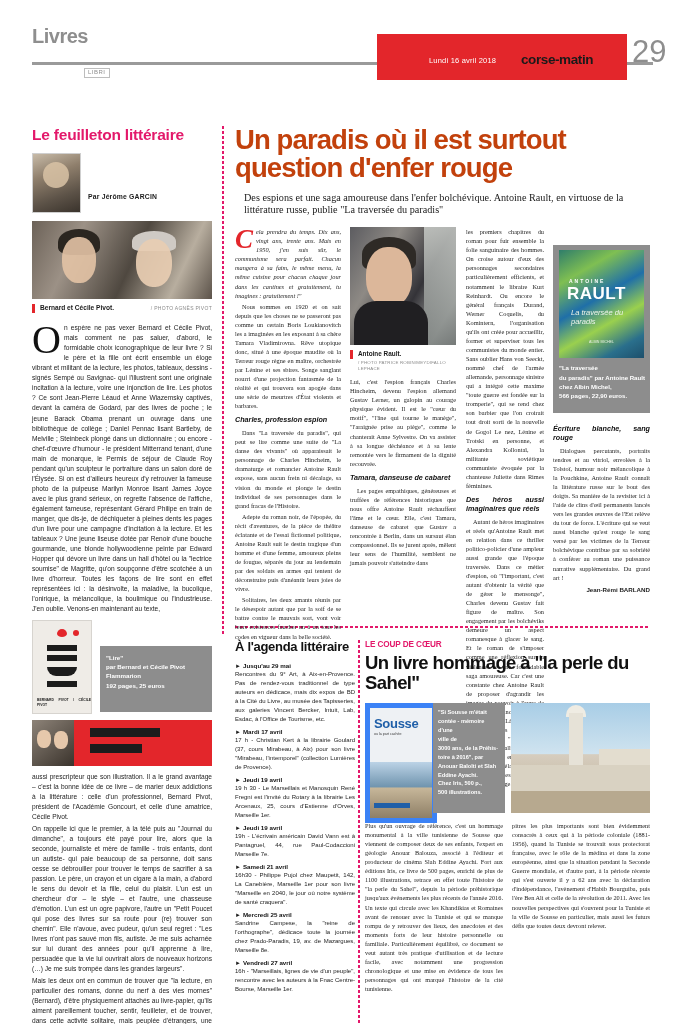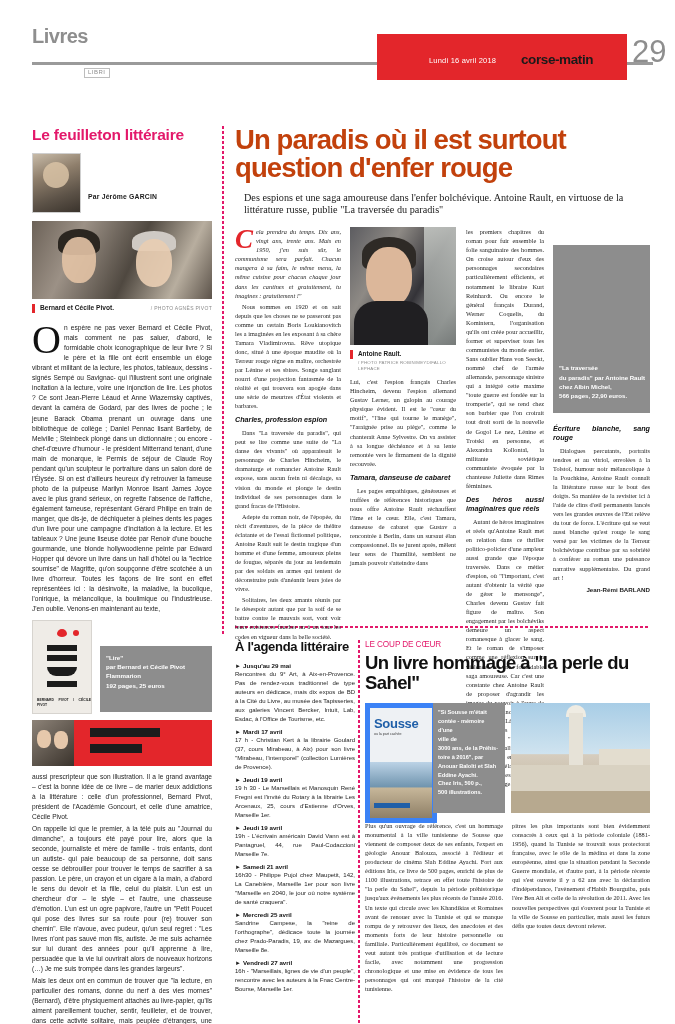--- a/index.html
+++ b/index.html
@@ -204,21 +204,21 @@
   }
   .ag-date .arw{color:#1a1a1a;margin-right:2px;font-size:6px;}
   .ag-text{
     font-family:"Liberation Sans", sans-serif;font-size:6px;line-height:1.5;
     text-align:justify;color:#242424;margin:0;
   }
 
   
   .coup{position:absolute;left:333px;top:514px;width:285px;}
   .coup-kicker{
-    color:#e3186a;font-weight:normal;font-size:8.2px;letter-spacing:-0.1px;margin:0 0 4px 0;
+    color:#e3186a;font-weight:bold;font-size:8.2px;letter-spacing:-0.1px;margin:0 0 4px 0;
     font-family:"Liberation Sans", sans-serif;
   }
   .coup-hl{
     font-family:"Liberation Sans", sans-serif;font-weight:bold;font-size:18.5px;
     line-height:1.08;letter-spacing:-0.6px;color:#111;margin:0 0 10px 0;
   }
   .coup-media{position:relative;height:112px;margin-bottom:6px;}
   .coup-cover{
     position:absolute;left:0;top:0;width:62px;height:110px;background:#eef1f4;border:5px solid #3b82f6;overflow:hidden;
   }
@@ -340,20 +340,26 @@
           <span class="head"></span>
           <span class="body"></span>
         </div>
         <div class="portrait-cap">
           <span class="tick"></span>
           <span class="cap">Antoine Rault.</span>
           <span class="credit">/ PHOTO PATRICE ROBIN/MEYDIFALLO LEPHACE</span>
         </div>
 
         <div class="bookblock">
+          <div class="cov">
+            <span class="t1">ANTOINE</span>
+            <span class="t2">RAULT</span>
+            <span class="t3">La traversée du paradis</span>
+            <span class="t4">ALBIN MICHEL</span>
+          </div>
           <div class="note">
             <div>"La traversée</div>
             <div>du paradis" par Antoine Rault</div>
             <div>chez Albin Michel,</div>
             <div>566 pages, 22,90 euros.</div>
           </div>
         </div>
 
         <div class="col" style="left:0;width:106px;">
           <p class="noind lead"><span class="redcap">C</span><span>ela prendra du temps. Dix ans, vingt ans, trente ans. Mais en 1950, j'en suis sûr, le communisme sera parfait. Chacun mangera à sa faim, le même menu, la même cuisine pour chacun chaque jour dans les cantines et gratuitement, tu imagines : gratuitement !"</span></p>

